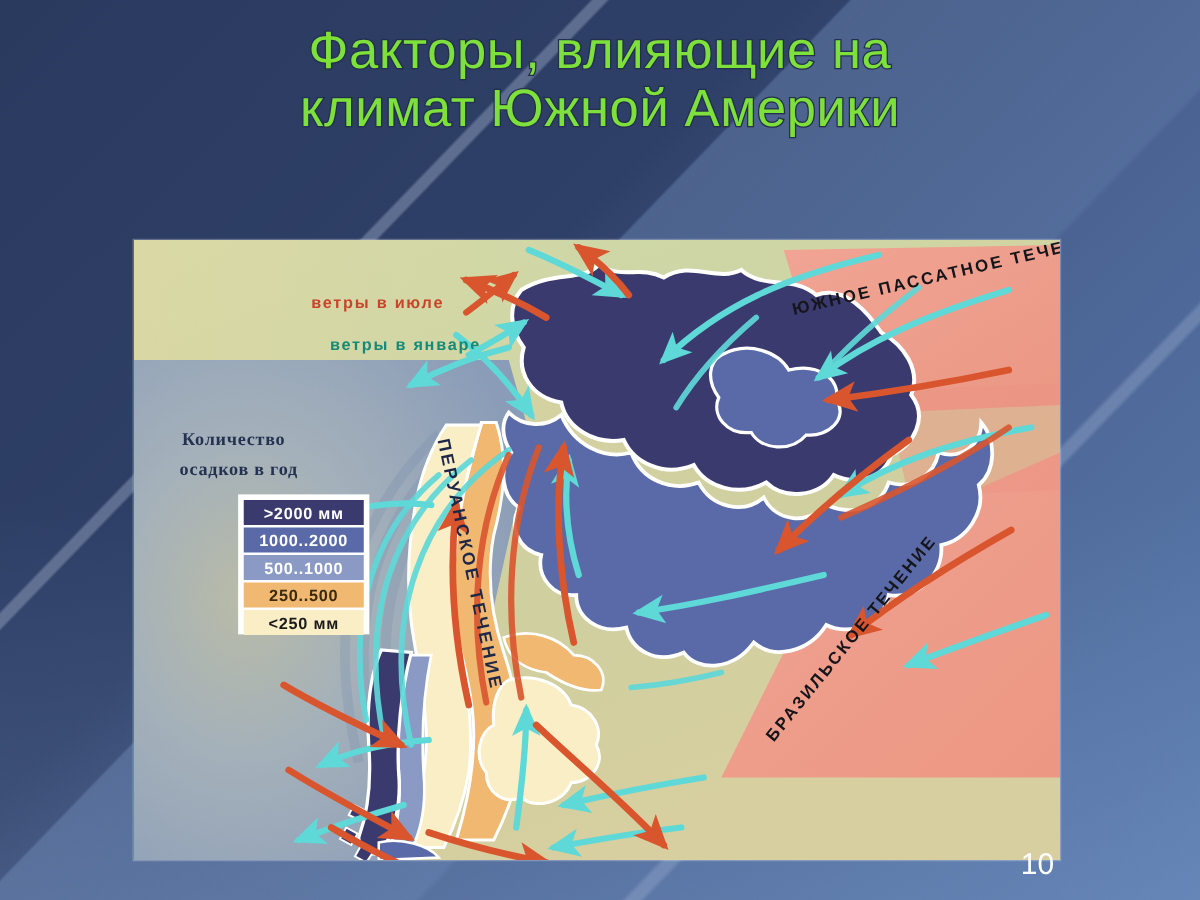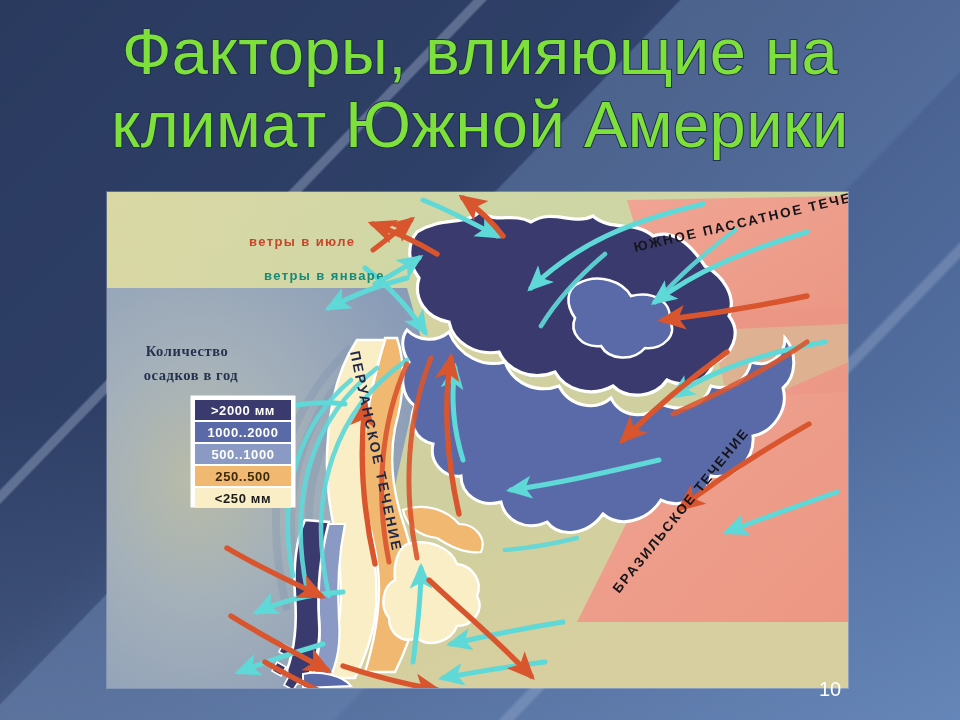--- a/index.html
+++ b/index.html
@@ -44,21 +44,21 @@
       rgba(255,255,255,0) 100%);
   }
   .bg-lowerlight{
     background:linear-gradient(180deg,rgba(255,255,255,0) 55%,rgba(150,180,220,0.18) 100%);
   }
 
   
   #title{
     position:absolute;left:0;right:0;top:16px;
     text-align:center;
-    font-size:65px;line-height:1.12;
+    font-size:42px;line-height:1.12;
     font-weight:400;
     letter-spacing:.5px;
     color:#7ee03a;
     -webkit-text-stroke:2px #23304e;
     paint-order:stroke fill;
     text-shadow:0 0 1px #23304e;
     z-index:5;
     white-space:pre-line;
   }
 
@@ -77,21 +77,21 @@
   .lbl-wind-jul{fill:#c8442a;font-size:13px;letter-spacing:1.4px;}
   .lbl-wind-jan{fill:#178a77;font-size:13px;letter-spacing:1.4px;}
   .lbl-legend-t{fill:#24324f;font-size:14.5px;font-family:"Liberation Serif",serif;letter-spacing:.6px;}
   .lbl-cur-dark{fill:#1d2747;font-size:14px;letter-spacing:2.2px;}
   .lbl-cur-black{fill:#15151a;font-size:13.5px;letter-spacing:2px;}
   .lbl-key{font-size:13px;font-weight:bold;letter-spacing:.6px;font-family:"Liberation Sans",sans-serif;}
 
   
   #slide-number{
     position:absolute;left:810px;top:678px;width:40px;
-    text-align:center;color:#ffffff;font-size:20px;
+    text-align:center;color:#ffffff;font-size:24px;
     z-index:6;
   }
 </style>
 </head>
 <body>
 
 <div id="slide">
 
   <div class="bg-layer bg-base"></div>
   <div class="bg-layer bg-diag2"></div>

